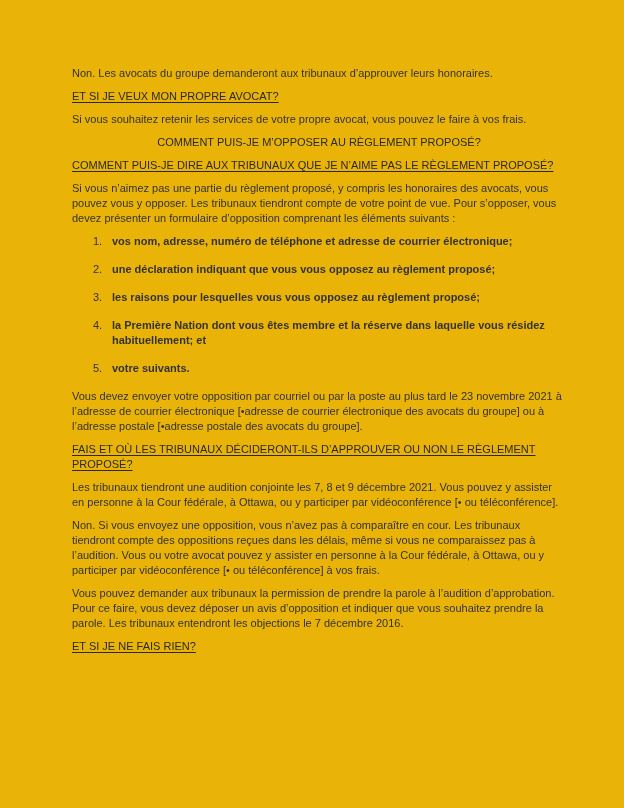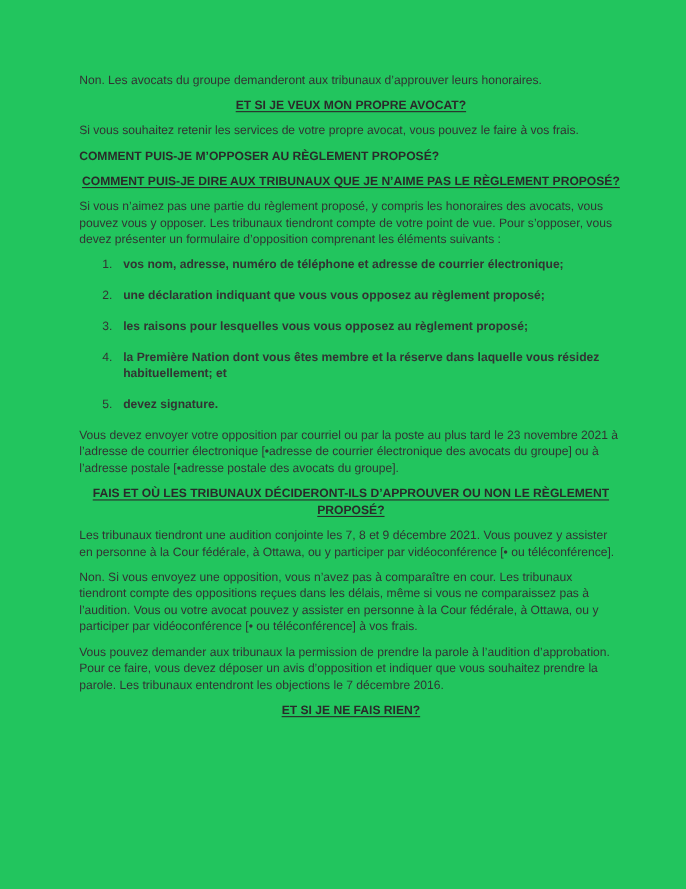--- a/index.html
+++ b/index.html
@@ -5,43 +5,43 @@
   html, body {
     margin: 0;
     padding: 0;
     background: #ffffff;
   }
   .page {
     position: relative;
     width: 624px;
     height: 808px;
     box-sizing: border-box;
-    background: #22c55e;
+    background: #eab308;
     padding: 66px 58px 0 72px;
     font-family: "Liberation Sans", sans-serif;
     font-size: 11px;
     line-height: 15px;
     color: #333333;
     overflow: hidden;
   }
   .para {
     margin: 0 0 8px 0;
   }
   .heading {
     margin: 0 0 8px 0;
-    font-weight: bold;
+    font-weight: normal;
     color: #2a2a2a;
     text-decoration: underline;
     text-underline-offset: 2px;
-    text-align: center;
   }
   .heading-center {
     margin: 0 0 8px 0;
-    font-weight: bold;
+    font-weight: normal;
     color: #2a2a2a;
+    text-align: center;
   }
   .num-list {
     margin: 0;
     padding: 0;
   }
   .num-item {
     display: flex;
     margin: 0 0 13px 0;
   }
   .num-item .num {
@@ -83,21 +83,21 @@
     <div class="num-item">
       <span class="num">3.</span>
       <span class="item-text">les raisons pour lesquelles vous vous opposez au règlement proposé;</span>
     </div>
     <div class="num-item">
       <span class="num">4.</span>
       <span class="item-text">la Première Nation dont vous êtes membre et la réserve dans laquelle vous résidez habituellement; et</span>
     </div>
     <div class="num-item">
       <span class="num">5.</span>
-      <span class="item-text">devez signature.</span>
+      <span class="item-text">votre suivants.</span>
     </div>
   </div>
 
   <p class="para">Vous devez envoyer votre opposition par courriel ou par la poste au plus tard le 23 novembre 2021 à l’adresse de courrier électronique [•adresse de courrier électronique des avocats du groupe] ou à l’adresse postale [•adresse postale des avocats du groupe].</p>
 
   <div class="heading">FAIS ET OÙ LES TRIBUNAUX DÉCIDERONT-ILS D’APPROUVER OU NON LE RÈGLEMENT PROPOSÉ?</div>
 
   <p class="para">Les tribunaux tiendront une audition conjointe les 7, 8 et 9 décembre 2021. Vous pouvez y assister en personne à la Cour fédérale, à Ottawa, ou y participer par vidéoconférence [• ou téléconférence].</p>
 
 

